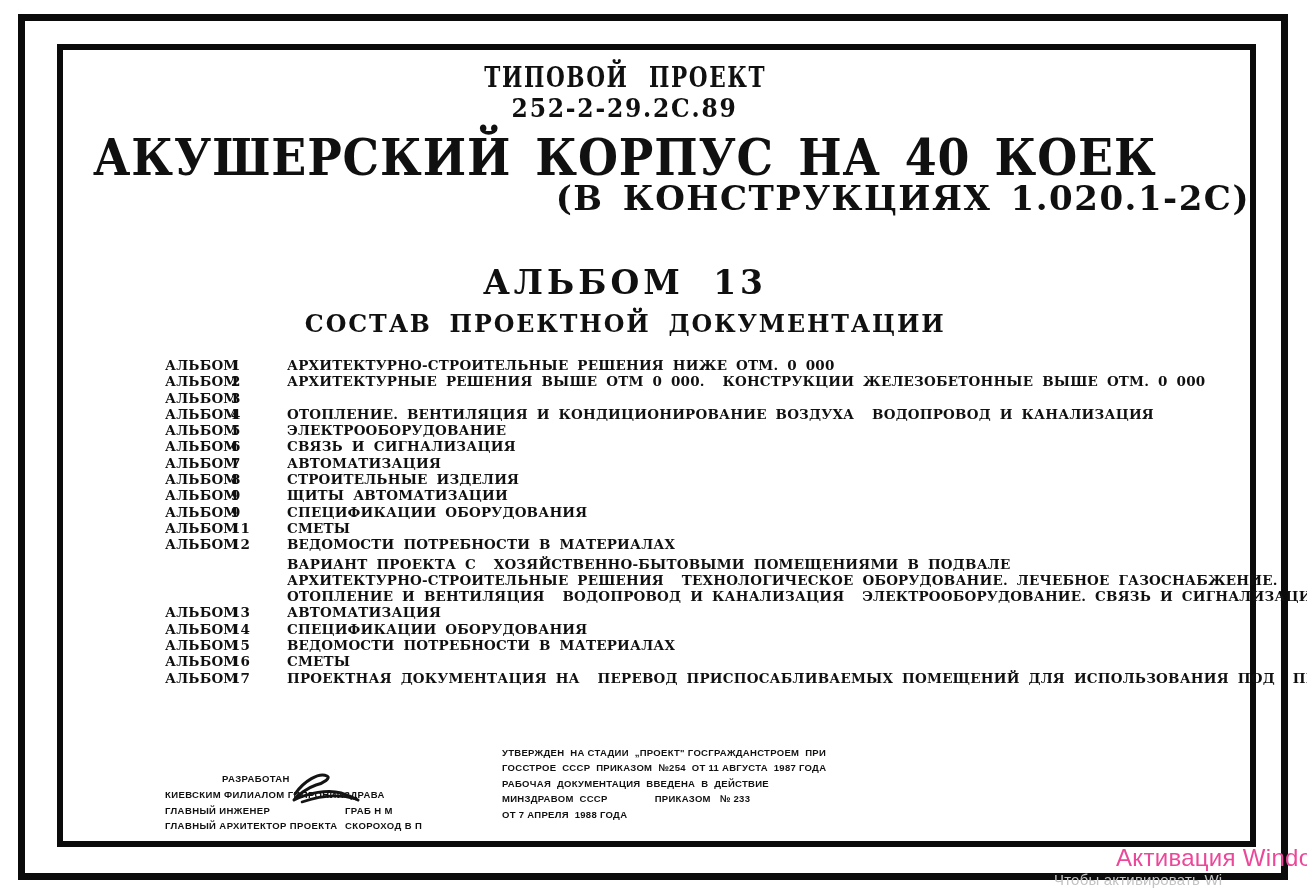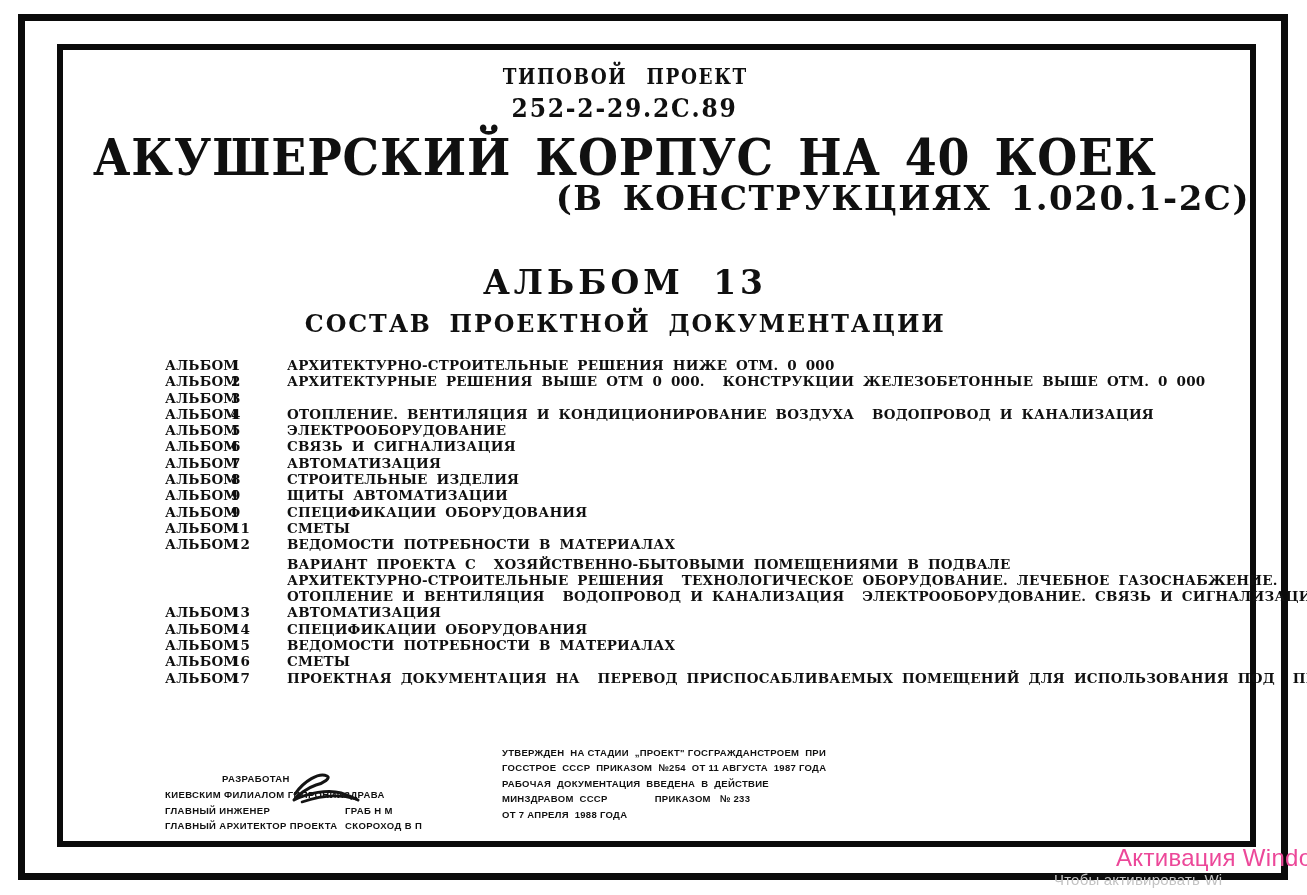--- a/index.html
+++ b/index.html
@@ -29,21 +29,21 @@
   }
 
   
   .center-line {
     position: absolute; left: 0; width: 1250px;
     text-align: center; white-space: nowrap;
     z-index: 2; line-height: 1;
   }
   .cond { display: inline-block; transform-origin: 50% 50%; }
 
-  .doc-type    { top: 64px;  font-size: 23px; letter-spacing: 2px; word-spacing: 14px; }
+  .doc-type    { top: 64px;  font-size: 27px; letter-spacing: 2px; word-spacing: 14px; }
   .doc-type .cond { transform: scaleX(0.80); }
   .doc-number  { top: 95px;  font-size: 26px; letter-spacing: 2px; }
   .doc-number .cond { transform: scaleX(0.90); }
   .main-title  { top: 132px; font-size: 51px; letter-spacing: 1px; word-spacing: 8px; }
   .main-title .cond { transform: scaleX(0.90); }
   .sub-title   { top: 181px; font-size: 34px; letter-spacing: 1.5px; word-spacing: 6px; text-align: right; }
   .album-head  { top: 266px; font-size: 33px; letter-spacing: 4px; word-spacing: 14px; }
   .album-sub   { top: 311px; font-size: 25px; letter-spacing: 2px; word-spacing: 8px; }
   .album-sub .cond { transform: scaleX(0.95); }
 

